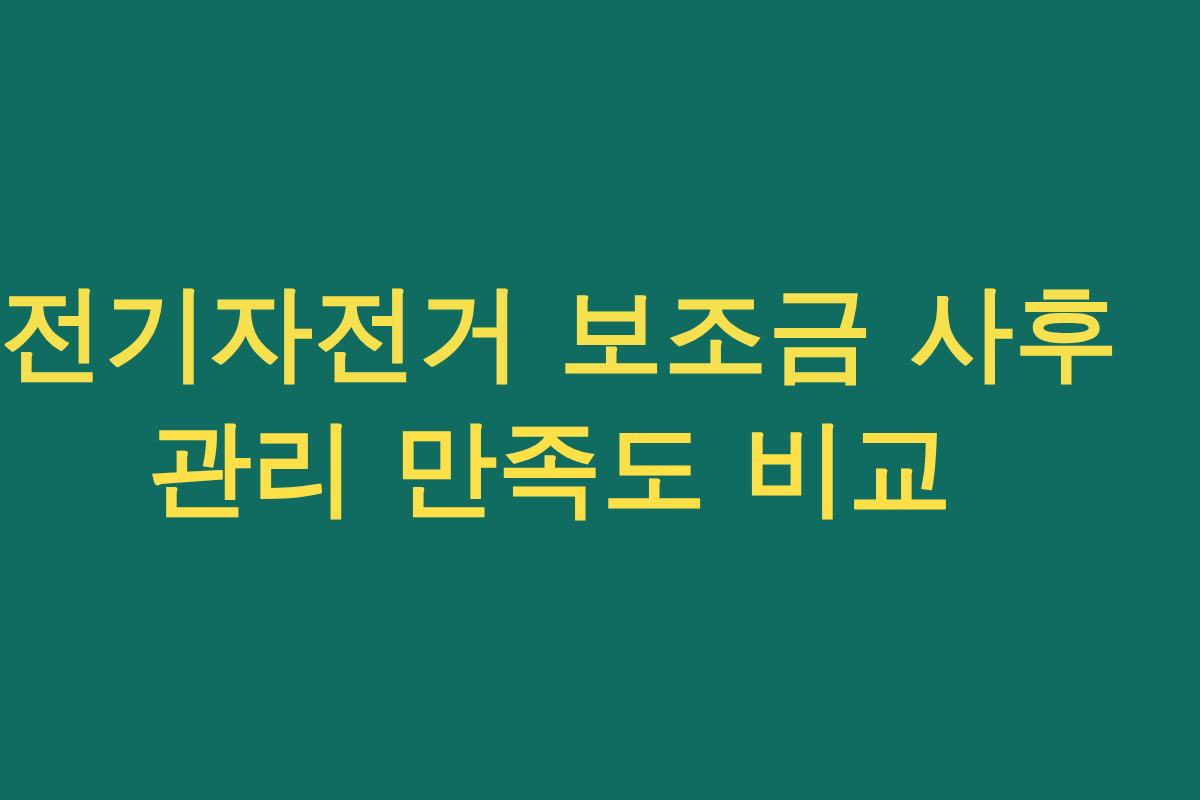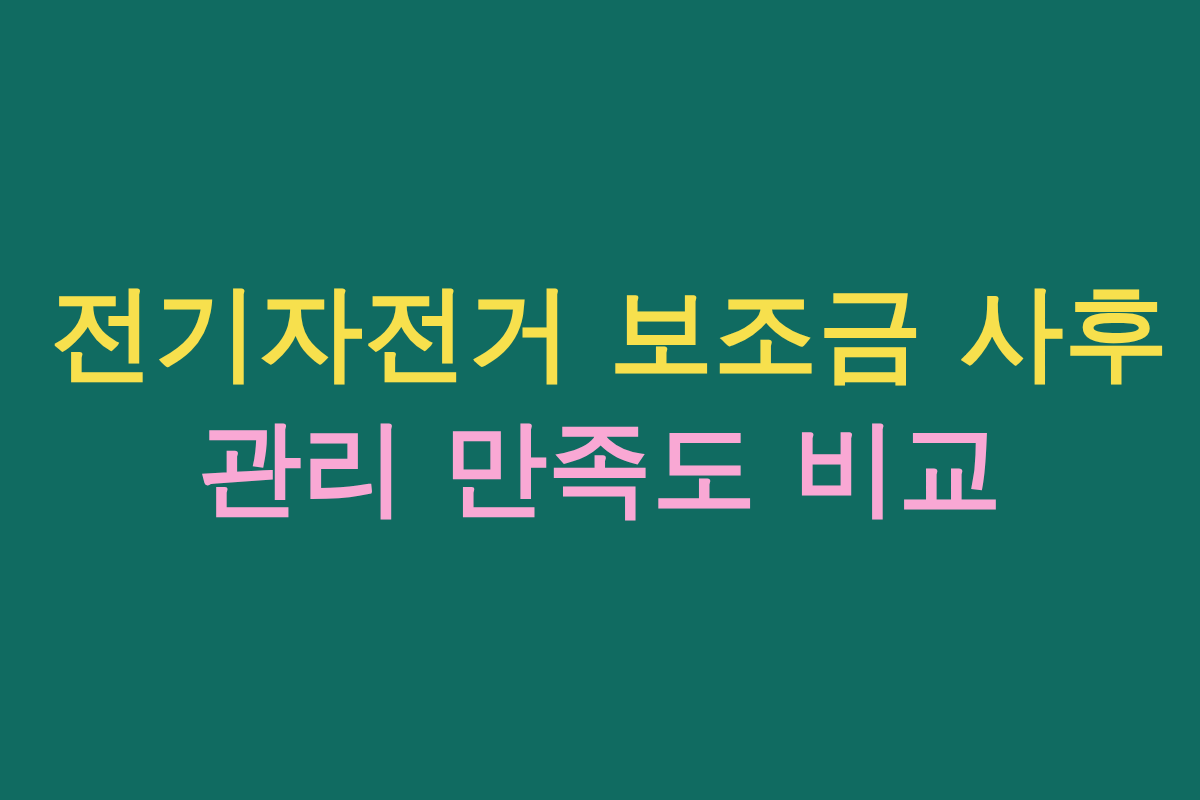--- a/index.html
+++ b/index.html
@@ -15,21 +15,21 @@
     font-family: "DejaVu Sans", "Liberation Sans", sans-serif;
   }
 
   #title-card {
     position: relative;
     width: 1200px;
     height: 800px;
     box-sizing: border-box;
     display: flex;
     flex-direction: column;
-    align-items: center;
+    align-items: flex-start;
     justify-content: center;
     background-color: #106b61;
   }
 
   #headline {
     display: flex;
     flex-direction: column;
     align-items: center;
     justify-content: center;
     gap: 0;
@@ -62,17 +62,17 @@
 </style>
 </head>
 <body>
 
 <div id="title-card" style="background-color: rgb(16, 107, 97);">
 
   <div id="headline">
 
     <span class="headline-line headline-line-1" style="color: rgb(247, 224, 77);">전기자전거 보조금 사후</span>
 
-    <span class="headline-line headline-line-2" style="color: #f9a8d4;">관리 만족도 비교</span>
+    <span class="headline-line headline-line-2" style="color: #fde047;">관리 만족도 비교</span>
 
   </div>
 
 </div>
 
 </body></html>

